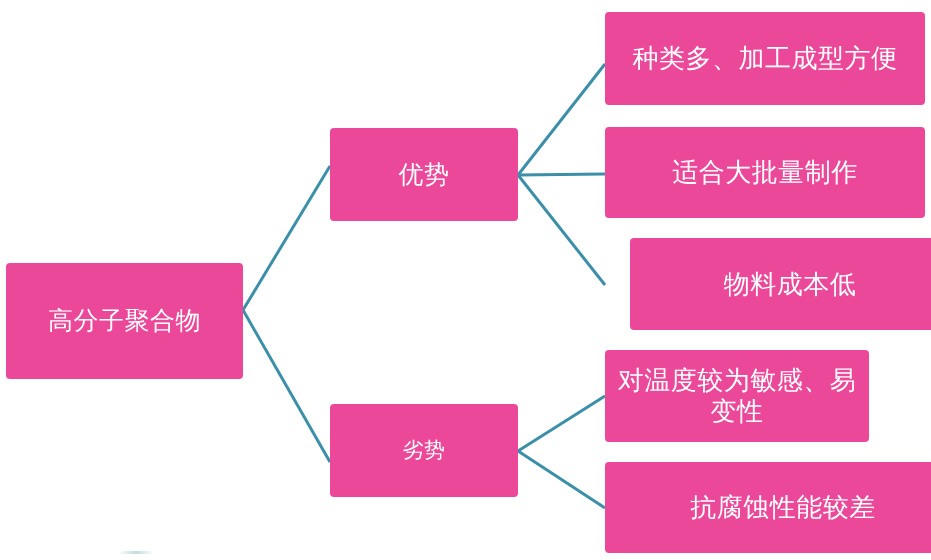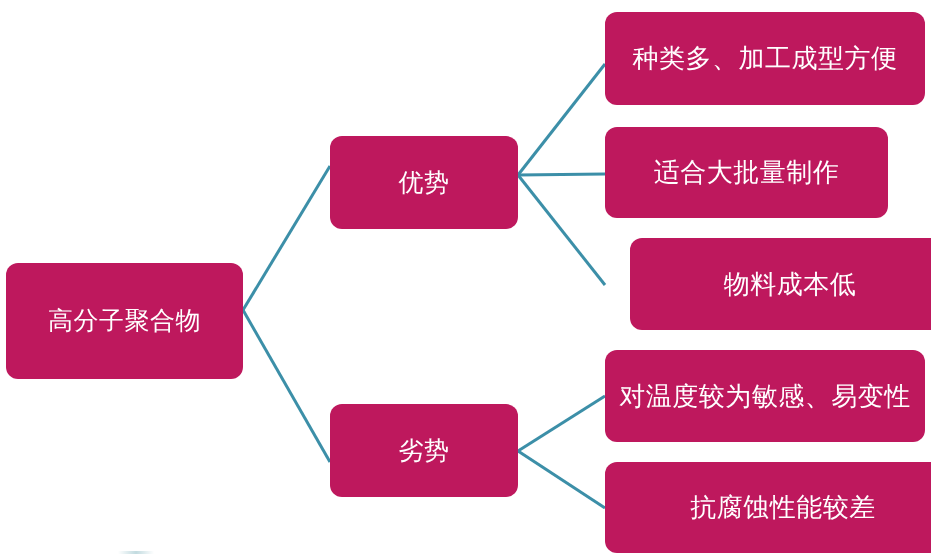--- a/index.html
+++ b/index.html
@@ -23,61 +23,60 @@
     pointer-events:none;
   }
   .node{
     position:absolute;
     z-index:2;
     box-sizing:border-box;
     display:flex;
     align-items:center;
     justify-content:center;
     text-align:center;
-    border-radius:12px;
-    background:#be185d;
+    border-radius:4px;
+    background:#ec4899;
     color:#FFFFFF;
     line-height:1.18;
     padding:2px 6px;
     -webkit-font-smoothing:antialiased;
   }
   .node-label{
     display:block;
     width:100%;
     letter-spacing:0.5px;
   }
   
   #node-root{
     left:6px;  top:263px; width:237px; height:116px;
     font-size:25px;
   }
   #node-branch-pros{
     left:330px; top:128px; width:188px; height:93px;
     font-size:25px;
-    margin-top:8px;
   }
   #node-branch-cons{
     left:330px; top:404px; width:188px; height:93px;
-    font-size:25px;
+    font-size:21px;
   }
   #node-leaf-0{
     left:605px; top:12px;  width:320px; height:93px;
     font-size:26px;
   }
   #node-leaf-1{
-    left:605px; top:127px; width:283px; height:91px;
+    left:605px; top:127px; width:320px; height:91px;
     font-size:26px;
   }
   #node-leaf-2{
     left:605px; top:238px; width:320px; height:92px;
     font-size:26px;
     margin-left:25px;
   }
   #node-leaf-3{
-    left:605px; top:350px; width:320px; height:92px;
+    left:605px; top:350px; width:264px; height:92px;
     font-size:26px;
     justify-content:flex-end;
   }
   #node-leaf-4{
     left:605px; top:462px; width:356px; height:91px;
     font-size:26px;
   }
   .conn{
     stroke:#3C8FA8;
     stroke-width:3;

